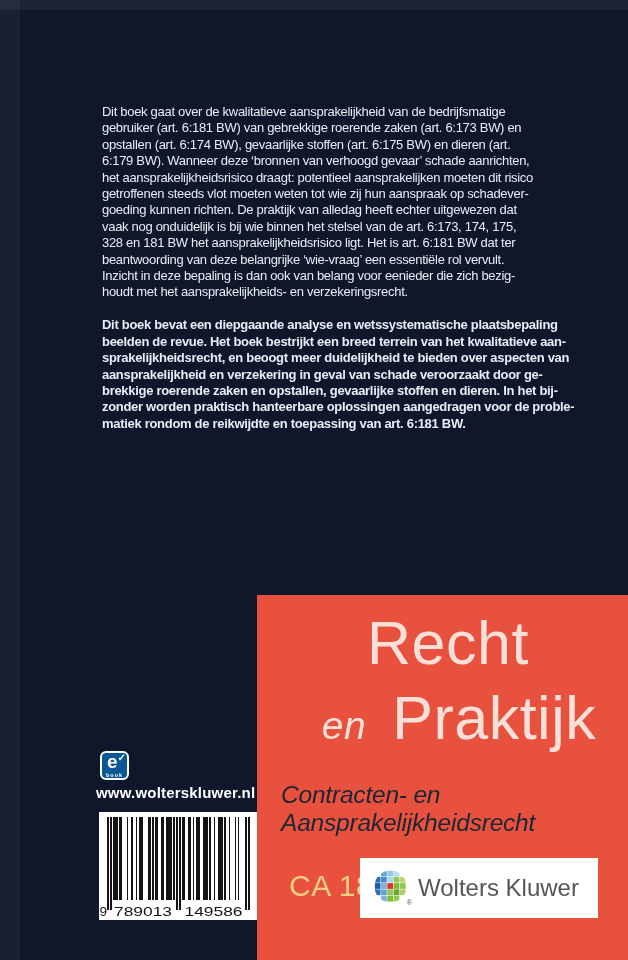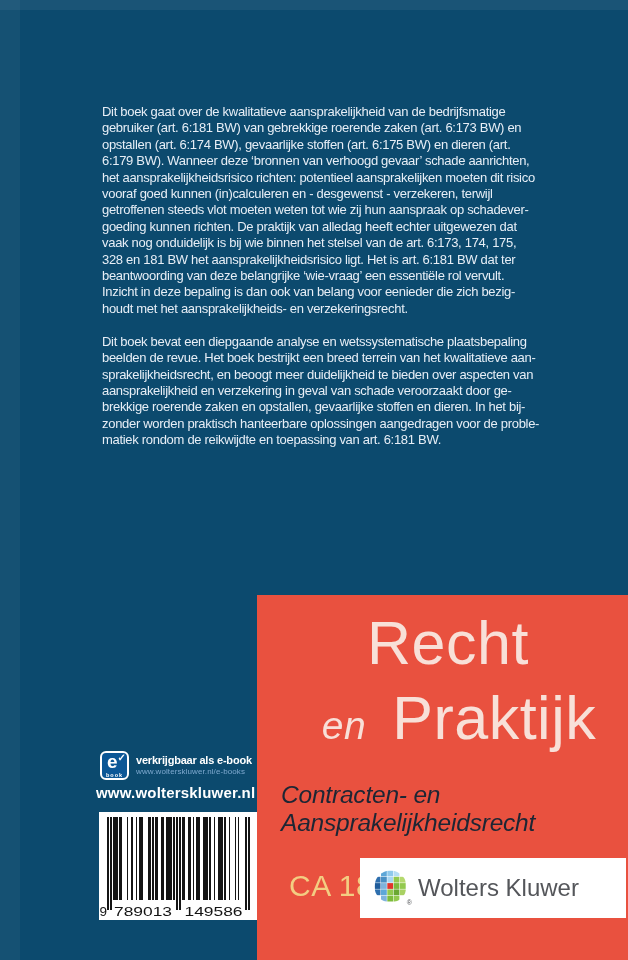--- a/index.html
+++ b/index.html
@@ -1,28 +1,28 @@
 <!DOCTYPE html>
 <html><head>
 <meta charset="utf-8">
 <style>
   html,body{margin:0;padding:0;background:#ffffff;}
   .stage{
     position:relative;width:628px;height:960px;overflow:hidden;
-    background:#0c4a6e;
+    background:#0f172a;
     font-family:"Liberation Sans",sans-serif;
   }
   
   .edge-top{position:absolute;left:0;top:0;width:628px;height:10px;background:rgba(255,255,255,0.06);}
   .edge-left{position:absolute;left:0;top:0;width:20px;height:960px;background:rgba(255,255,255,0.04);}
 
   
   .blurb{position:absolute;left:102px;top:104px;width:480px;color:#e7eef6;}
   .blurb .line{font-size:13px;line-height:16.4px;letter-spacing:-0.3px;white-space:nowrap;}
-  .para2{margin-top:16.5px;}
+  .para2{margin-top:16.5px;font-weight:bold;}
 
   
   .ebook-row{position:absolute;left:100px;top:751px;display:flex;align-items:flex-start;}
   .ebadge{
     position:relative;width:29px;height:29px;box-sizing:border-box;
     border:2.5px solid #ffffff;border-radius:6px;background:#0b5796;flex:0 0 auto;
   }
   .ebadge .e{position:absolute;left:5px;top:-2px;font-size:19px;font-weight:bold;color:#ffffff;}
   .ebadge .check{position:absolute;right:1px;top:-1px;font-size:10px;font-weight:bold;color:#ffffff;}
   .ebadge .book{position:absolute;left:0;right:0;bottom:0.5px;text-align:center;font-size:5.5px;letter-spacing:1px;color:#ffffff;font-weight:bold;}
@@ -43,42 +43,41 @@
   .rp-line{position:absolute;left:0;width:100%;text-align:center;color:#f8e0d8;}
   .rp-line1{top:13px;font-size:61px;letter-spacing:0.5px;}
   .rp-line2{top:88px;display:flex;justify-content:center;align-items:baseline;position:absolute;width:100%;color:#f8e0d8;}
   .rp-en{font-style:italic;font-size:39px;margin-right:26px;letter-spacing:0.5px;}
   .rp-praktijk{font-size:61px;letter-spacing:0.5px;}
   .subseries{position:absolute;left:24px;top:186px;color:#1d2634;font-size:24.5px;line-height:27.5px;letter-spacing:-0.2px;white-space:nowrap;font-style:italic;}
   .series-code{position:absolute;left:32px;top:274px;color:#f3cd82;font-size:30px;letter-spacing:0.5px;white-space:nowrap;}
 
   
   .publisher-box{
-    position:absolute;left:103px;top:263px;width:266px;height:60px;background:#ffffff;
+    position:absolute;left:103px;top:263px;width:238px;height:60px;background:#ffffff;
     display:flex;align-items:center;
   }
   .wk-globe{margin-left:14px;flex:0 0 auto;position:relative;}
   .wk-reg{position:absolute;right:-5px;bottom:1px;font-size:7px;color:#54565a;}
   .wk-name{margin-left:11px;font-size:24px;color:#54565a;letter-spacing:0px;white-space:nowrap;}
 </style>
 </head>
 <body>
 
 <div class="stage">
   <div class="edge-top"></div>
   <div class="edge-left"></div>
 
   <div class="blurb">
     <div class="para1">
       <div class="line">Dit boek gaat over de kwalitatieve aansprakelijkheid van de bedrijfsmatige</div>
       <div class="line">gebruiker (art. 6:181 BW) van gebrekkige roerende zaken (art. 6:173 BW) en</div>
       <div class="line">opstallen (art. 6:174 BW), gevaarlijke stoffen (art. 6:175 BW) en dieren (art.</div>
       <div class="line">6:179 BW). Wanneer deze ‘bronnen van verhoogd gevaar’ schade aanrichten,</div>
-      <div class="line">het aansprakelijkheidsrisico richten: potentieel aansprakelijken moeten dit risico</div>
-      <div class="line">vooraf goed kunnen (in)calculeren en - desgewenst - verzekeren, terwijl</div>
+      <div class="line">het aansprakelijkheidsrisico draagt: potentieel aansprakelijken moeten dit risico</div>
       <div class="line">getroffenen steeds vlot moeten weten tot wie zij hun aanspraak op schadever-</div>
       <div class="line">goeding kunnen richten. De praktijk van alledag heeft echter uitgewezen dat</div>
       <div class="line">vaak nog onduidelijk is bij wie binnen het stelsel van de art. 6:173, 174, 175,</div>
       <div class="line">328 en 181 BW het aansprakelijkheidsrisico ligt. Het is art. 6:181 BW dat ter</div>
       <div class="line">beantwoording van deze belangrijke ‘wie-vraag’ een essentiële rol vervult.</div>
       <div class="line">Inzicht in deze bepaling is dan ook van belang voor eenieder die zich bezig-</div>
       <div class="line">houdt met het aansprakelijkheids- en verzekeringsrecht.</div>
     </div>
     <div class="para2">
       <div class="line">Dit boek bevat een diepgaande analyse en wetssystematische plaatsbepaling</div>
@@ -89,24 +88,20 @@
       <div class="line">zonder worden praktisch hanteerbare oplossingen aangedragen voor de proble-</div>
       <div class="line">matiek rondom de reikwijdte en toepassing van art. 6:181 BW.</div>
     </div>
   </div>
 
   <div class="ebook-row">
     <div class="ebadge">
       <span class="e">e</span>
       <span class="check">✓</span>
       <span class="book">book</span>
-    </div>
-    <div class="ebook-texts">
-      <div class="ebook-line1">verkrijgbaar als e-book</div>
-      <div class="ebook-line2">www.wolterskluwer.nl/e-books</div>
     </div>
   </div>
 
   <div class="website">www.wolterskluwer.nl</div>
 
   <div class="barcode-box">
     <svg width="158" height="108" viewBox="0 0 158 108" shape-rendering="crispEdges">
       <g id="barcode-bars">
           <rect x="8.00" y="5" width="1.55" height="93"></rect>
           <rect x="11.00" y="5" width="1.55" height="93"></rect>

